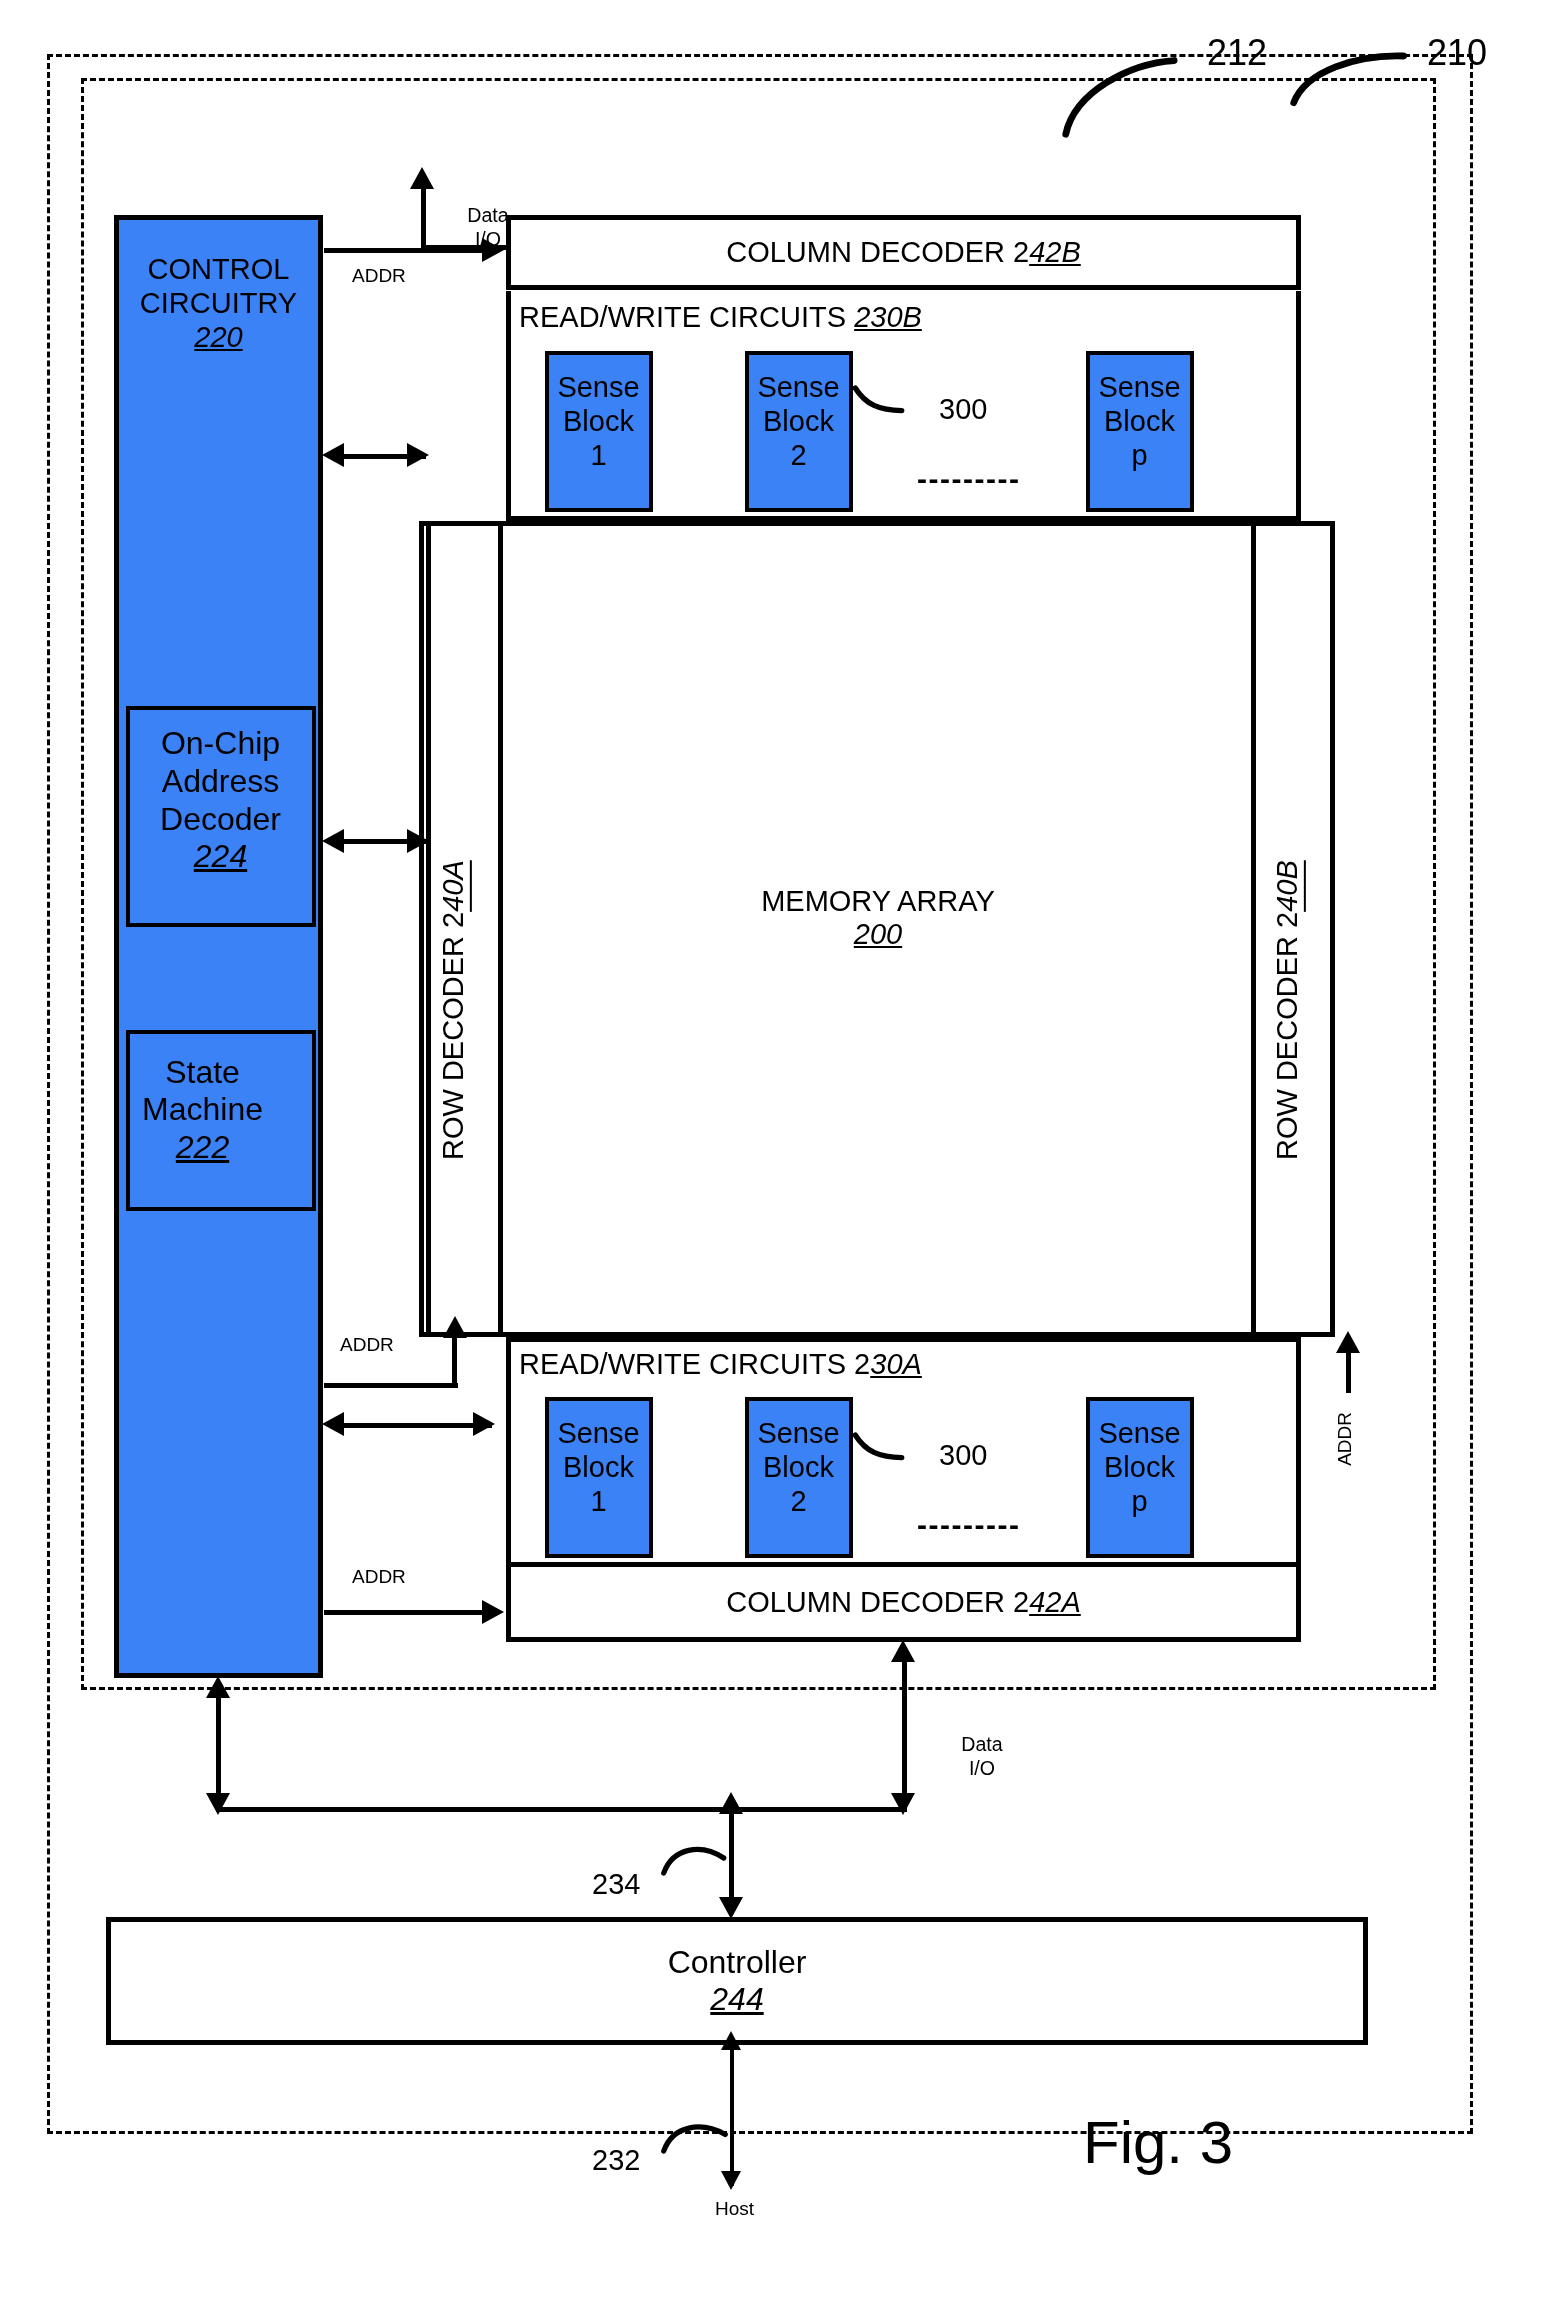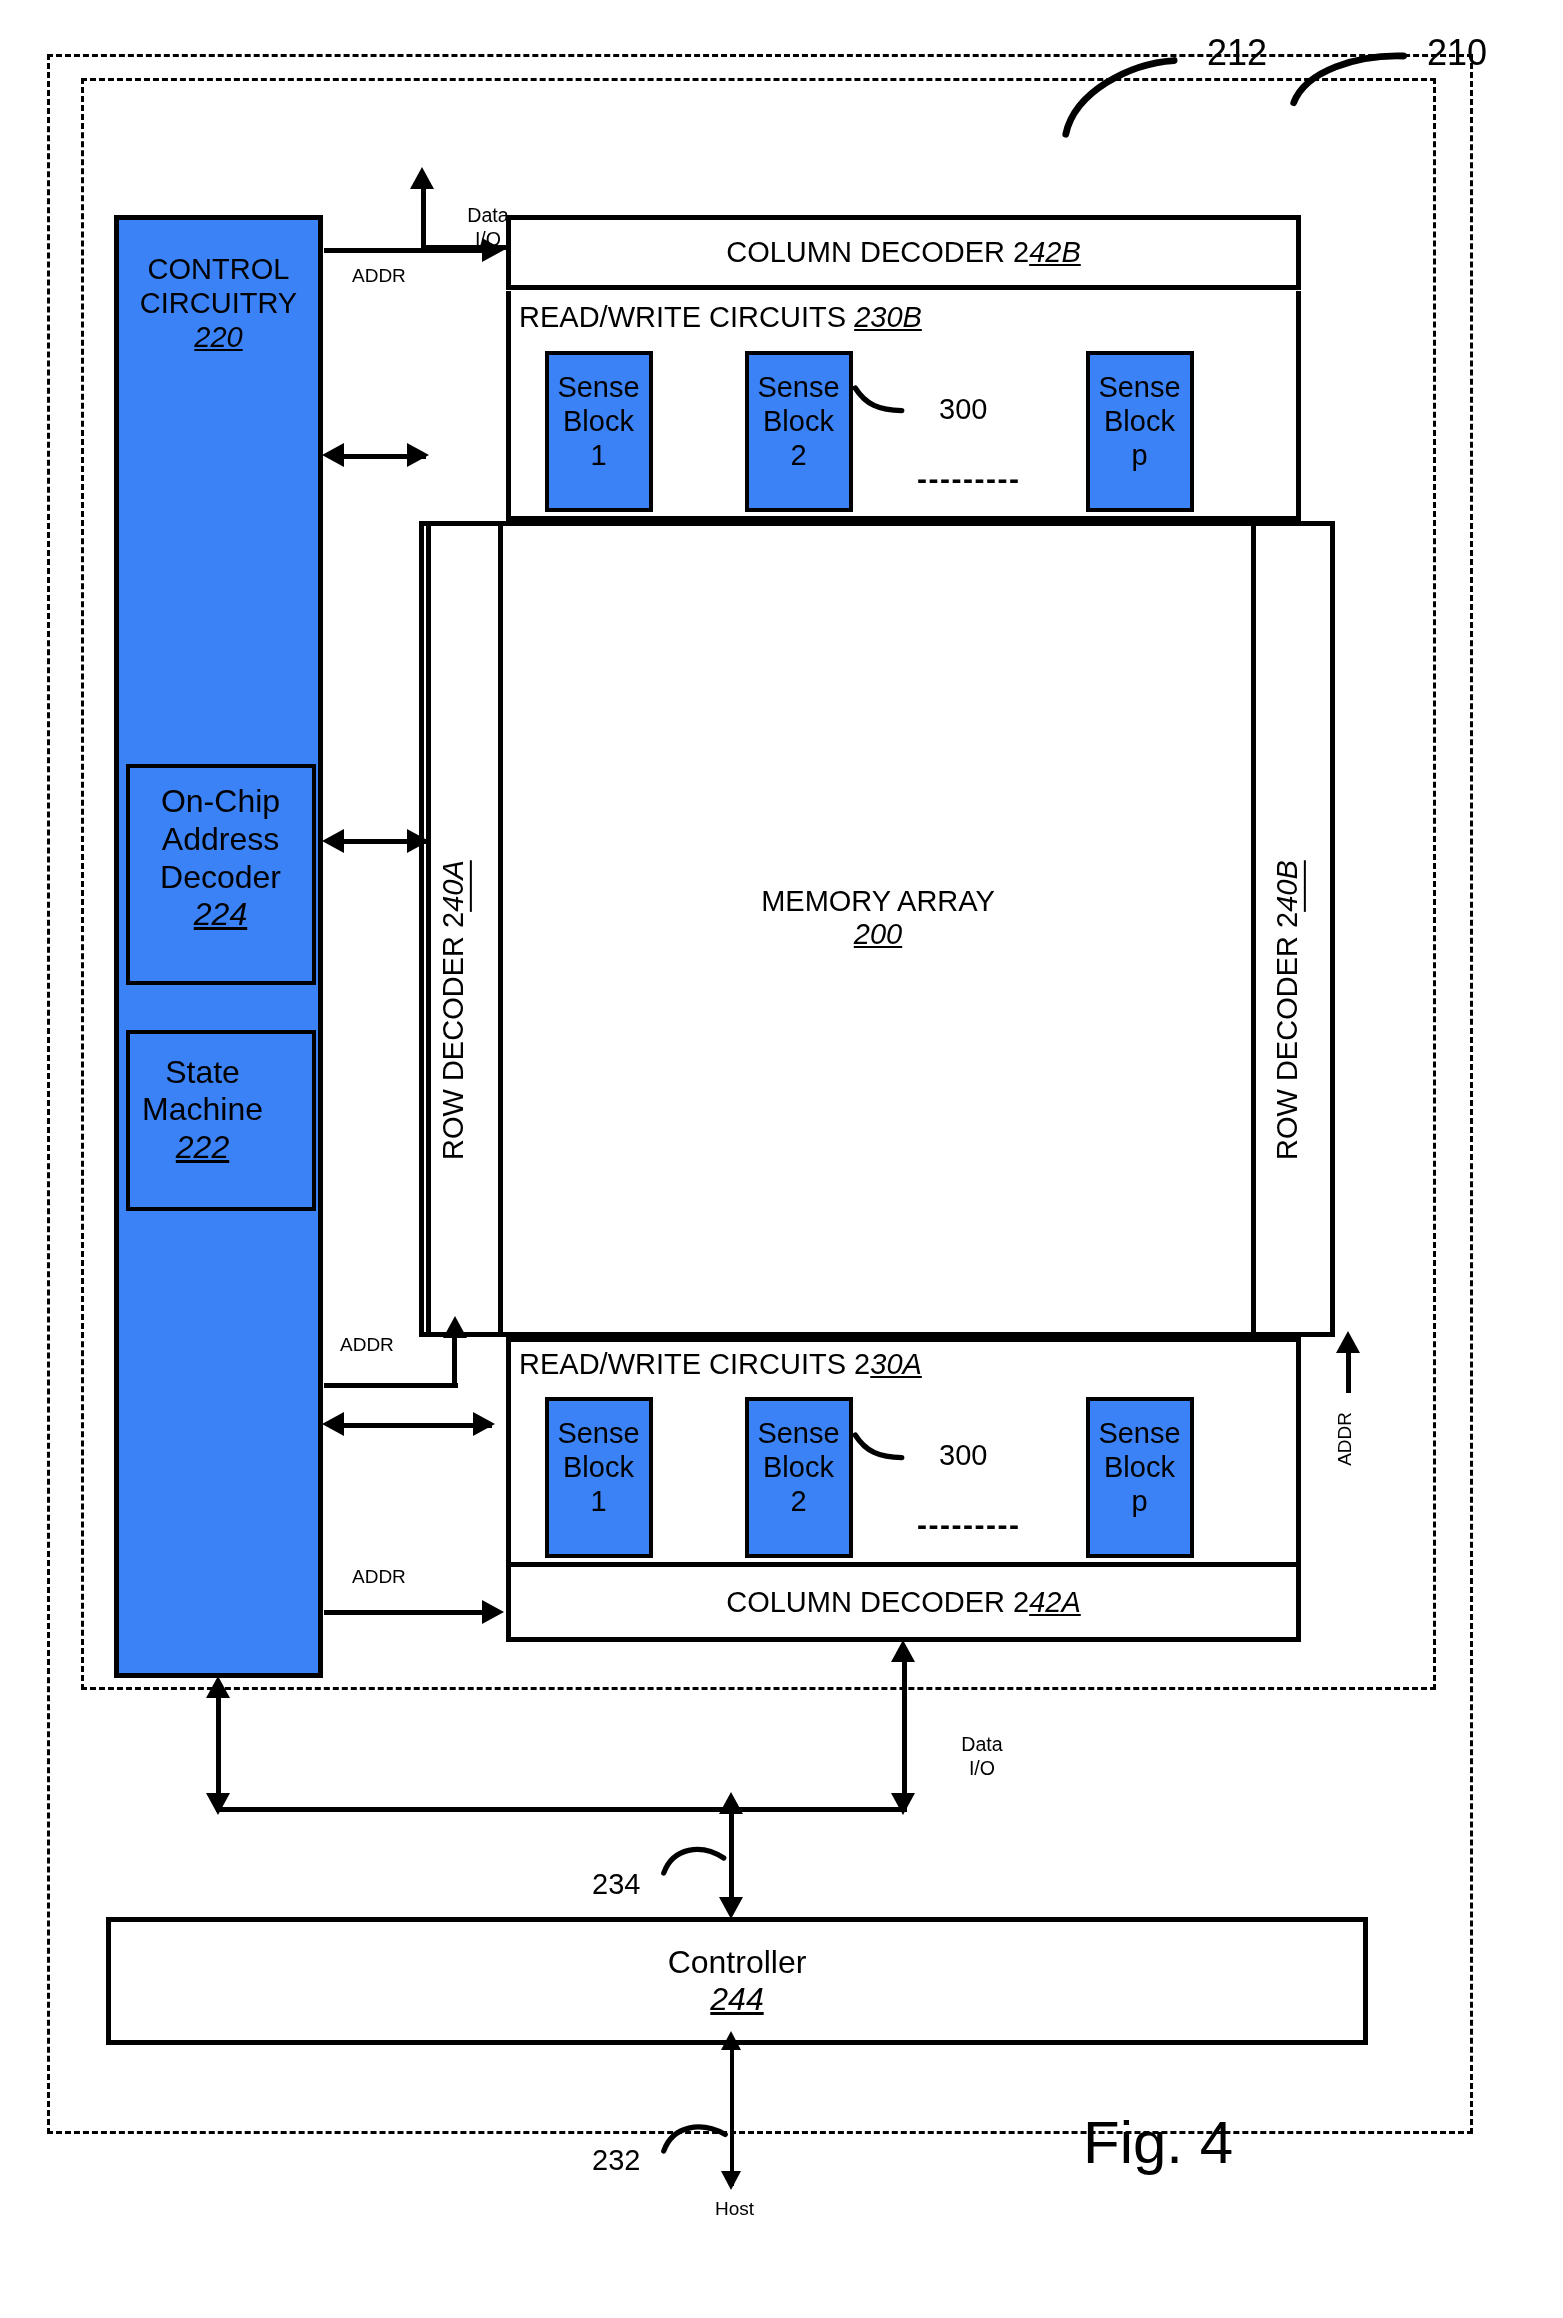--- a/index.html
+++ b/index.html
@@ -109,21 +109,21 @@
 
   <div class="abs box" style="left:114px; top:215px; width:209px; height:1463px; display:block;">
     <div class="t ctr f-title" style="left:0; top:32px; width:199px; display:block; white-space:normal; text-align:center;">
       <span>CONTROL</span><br>
       <span>CIRCUITRY</span><br>
       <span class="refnum">220</span>
     </div>
   </div>
 
 
-  <div class="abs box box-thin" style="left:126px; top:764px; width:190px; height:221px; display:block;">
+  <div class="abs box box-thin" style="left:126px; top:706px; width:190px; height:221px; display:block;">
     <div class="t ctr f-blk" style="left:0; top:15px; width:181px; display:block; white-space:normal; text-align:center;">
       <span>On-Chip</span><br>
       <span>Address</span><br>
       <span>Decoder</span><br>
       <span class="refnum">224</span>
     </div>
   </div>
 
   <div class="abs box box-thin" style="left:126px; top:1030px; width:190px; height:181px; display:block;">
     <div class="t ctr f-blk" style="left:0; top:19.6px; width:145px; display:block; white-space:normal; text-align:center;">
@@ -298,16 +298,16 @@
 
   <div class="ln-v5" style="left:730px; top:2046px; height:140px;"></div>
   <div class="arrow ar-up-s" style="left:721px; top:2031px;"></div>
   <div class="arrow ar-down-s" style="left:721px; top:2171px;"></div>
   <svg class="leader" style="left:662px; top:2124px; width:83px; height:45px;" viewBox="0 0 110 60" width="83" height="45">
     <path d="M 2 36 C 14 2, 52 -4, 84 14" stroke="#000" stroke-width="7" fill="none" stroke-linecap="round"></path>
   </svg>
   <div class="t f-lead" style="left:592px; top:2144px;">232</div>
   <div class="t f-med ctr" style="left:678px; top:2198px; width:113px; display:block; text-align:center;">Host</div>
 
-  <div class="t f-fig" style="left:1083px; top:2108px; font-size:60px;">Fig. 4</div>
+  <div class="t f-fig" style="left:1083px; top:2108px; font-size:60px;">Fig. 3</div>
 
 </div>
 
 
 </body></html>

